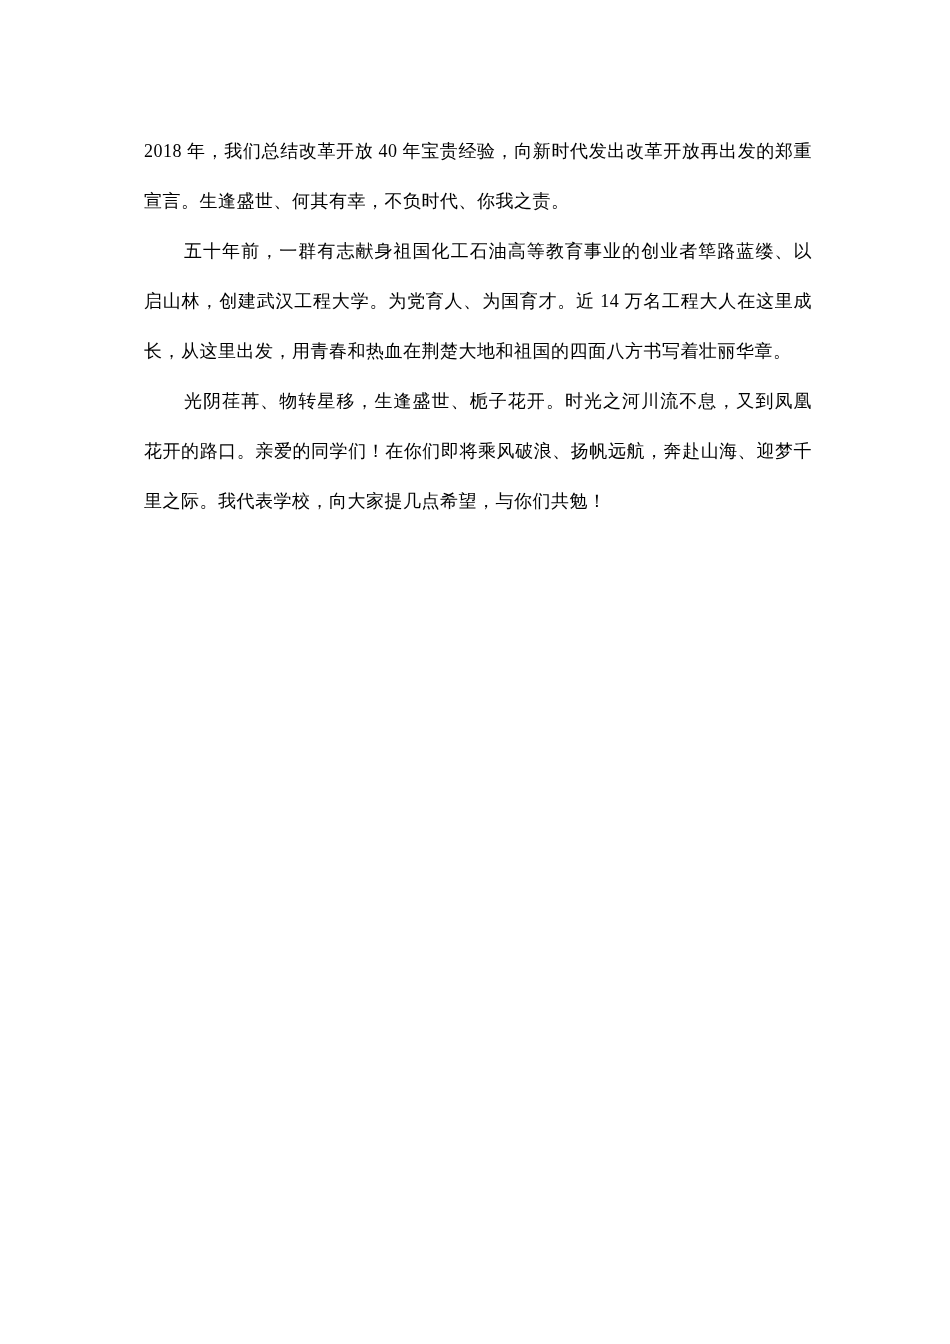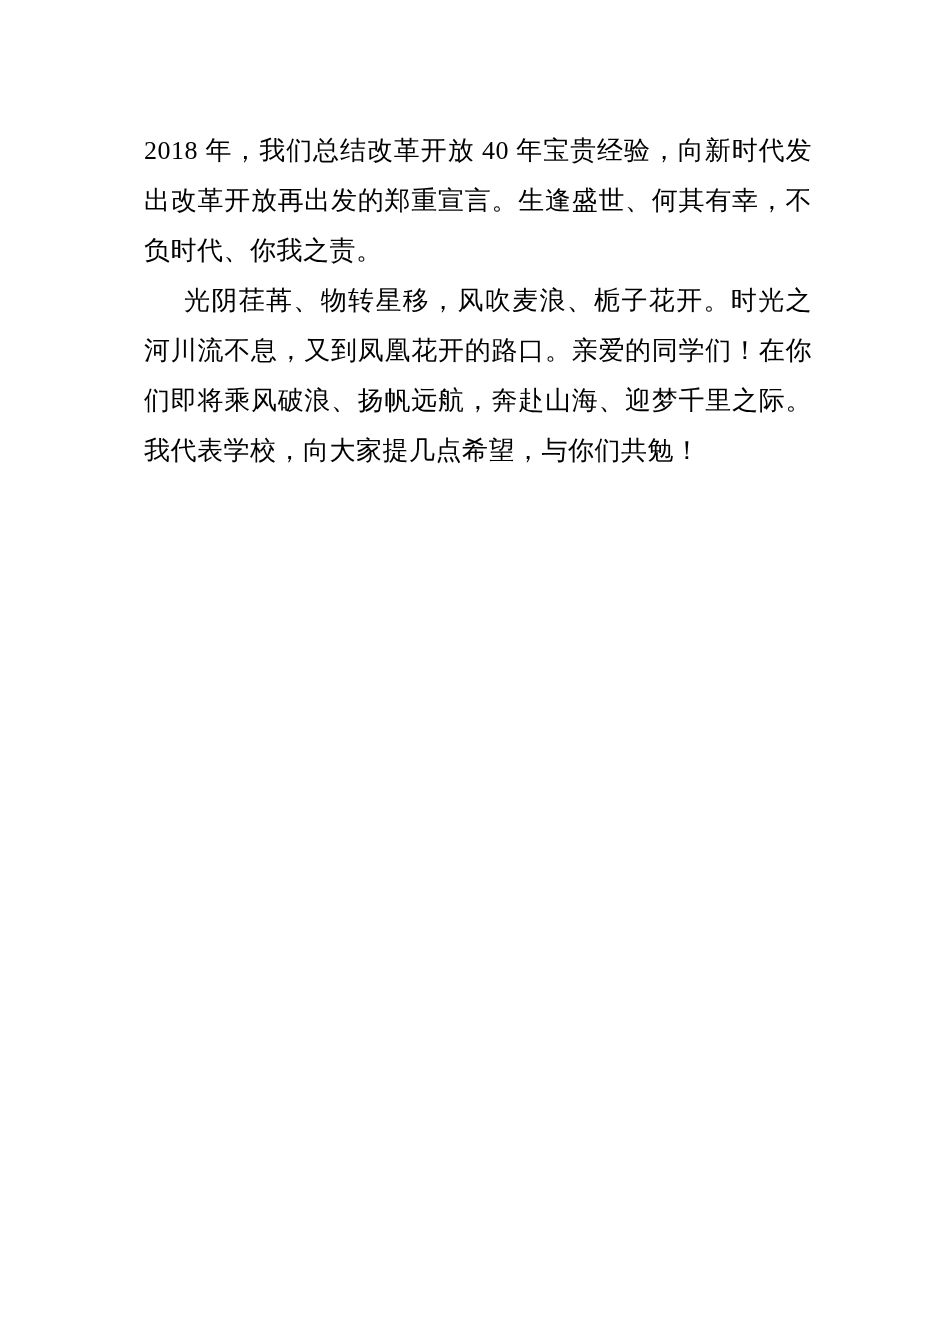--- a/index.html
+++ b/index.html
@@ -24,33 +24,34 @@
   .doc-body {
     position: absolute;
     left: 144px;
     top: 126px;
     width: 668px;
   }
   p.para {
     margin: 0;
     padding: 0;
     font-family: "Liberation Serif", "DejaVu Serif", serif;
-    font-size: 26px;
+    font-size: 18px;
     line-height: 50px;
     color: #000000;
     text-align: justify;
     letter-spacing: 0.5px;
     word-break: break-all;
   }
   p.para.indent {
     text-indent: 40px;
   }
 </style>
 </head>
 <body>
 
 <div class="page">
   <div class="doc-body">
 
   <p class="para">2018 年，我们总结改革开放 40 年宝贵经验，向新时代发出改革开放再出发的郑重宣言。生逢盛世、何其有幸，不负时代、你我之责。</p>
-      <p class="para indent">光阴荏苒、物转星移，风吹麦浪、栀子花开。时光之河川流不息，又到凤凰花开的路口。亲爱的同学们！在你们即将乘风破浪、扬帆远航，奔赴山海、迎梦千里之际。我代表学校，向大家提几点希望，与你们共勉！</p>
+      <p class="para indent">五十年前，一群有志献身祖国化工石油高等教育事业的创业者筚路蓝缕、以启山林，创建武汉工程大学。为党育人、为国育才。近 14 万名工程大人在这里成长，从这里出发，用青春和热血在荆楚大地和祖国的四面八方书写着壮丽华章。</p>
+      <p class="para indent">光阴荏苒、物转星移，生逢盛世、栀子花开。时光之河川流不息，又到凤凰花开的路口。亲爱的同学们！在你们即将乘风破浪、扬帆远航，奔赴山海、迎梦千里之际。我代表学校，向大家提几点希望，与你们共勉！</p>
     </div>
 </div>
 
 </body></html>

